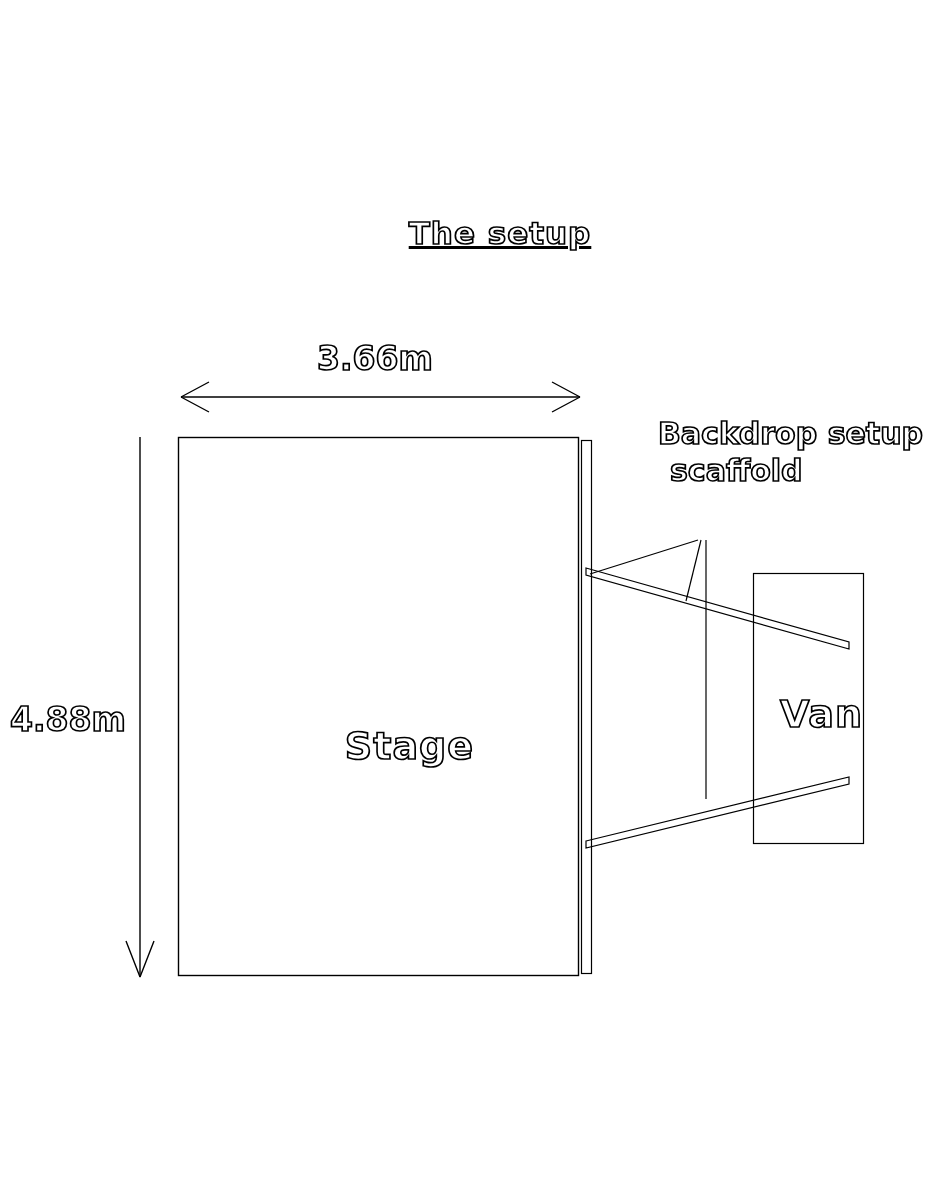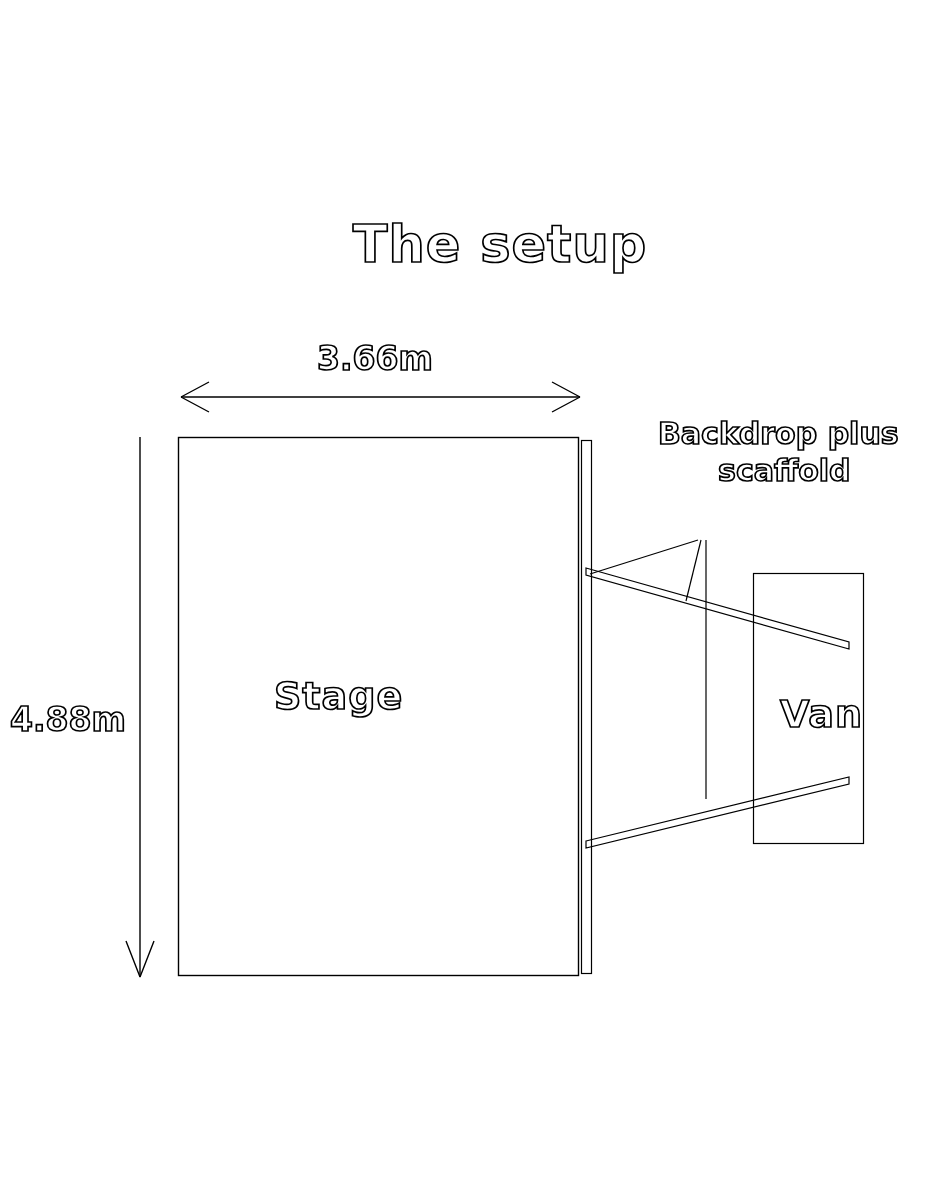--- a/index.html
+++ b/index.html
@@ -21,21 +21,21 @@
     color: #000;
     white-space: nowrap;
   }
   
   @supports (-webkit-text-stroke: 1px #000) {
     .txt {
       color: #fff;
       -webkit-text-stroke: 1.7px #000;
     }
   }
-  .title { font-size: 51px; letter-spacing: 1px; }
+  .title { font-size: 31px; letter-spacing: 1px; text-decoration: underline; }
   .dim   { font-size: 33px; }
   .big   { font-size: 38px; letter-spacing: 1px; }
   .note  { font-size: 30px; line-height: 1.23; }
   svg { position: absolute; left: 0; top: 0; }
 </style>
 </head>
 <body>
 
 <div id="canvas">
 
@@ -67,22 +67,22 @@
       <path d="M706 540 L706 799"></path>
     </g>
   </svg>
 
   <div class="txt title" style="left:300px; top:215px; width:400px; text-align:center;">The setup</div>
 
   <div class="txt dim" style="left:275px; top:339px; width:200px; text-align:center;">3.66m</div>
 
   <div class="txt dim" style="left:10px; top:700px; width:120px; ">4.88m</div>
 
-  <div class="txt big" style="left:274px; top:674px; width:200px; text-align:left;">Stage</div>
+  <div class="txt big" style="left:274px; top:724px; width:200px; text-align:right;">Stage</div>
 
   <div class="txt big" style="left:753px; top:692px; width:110px; text-align:right;">Van</div>
 
   <div class="txt note" style="left:658px; top:416px;">
-    <div>Backdrop plus</div>
-    <div style="padding-left:12px;text-align:center;">scaffold</div>
+    <div>Backdrop setup</div>
+    <div style="padding-left:12px;">scaffold</div>
   </div>
 
 </div>
 
 </body></html>

